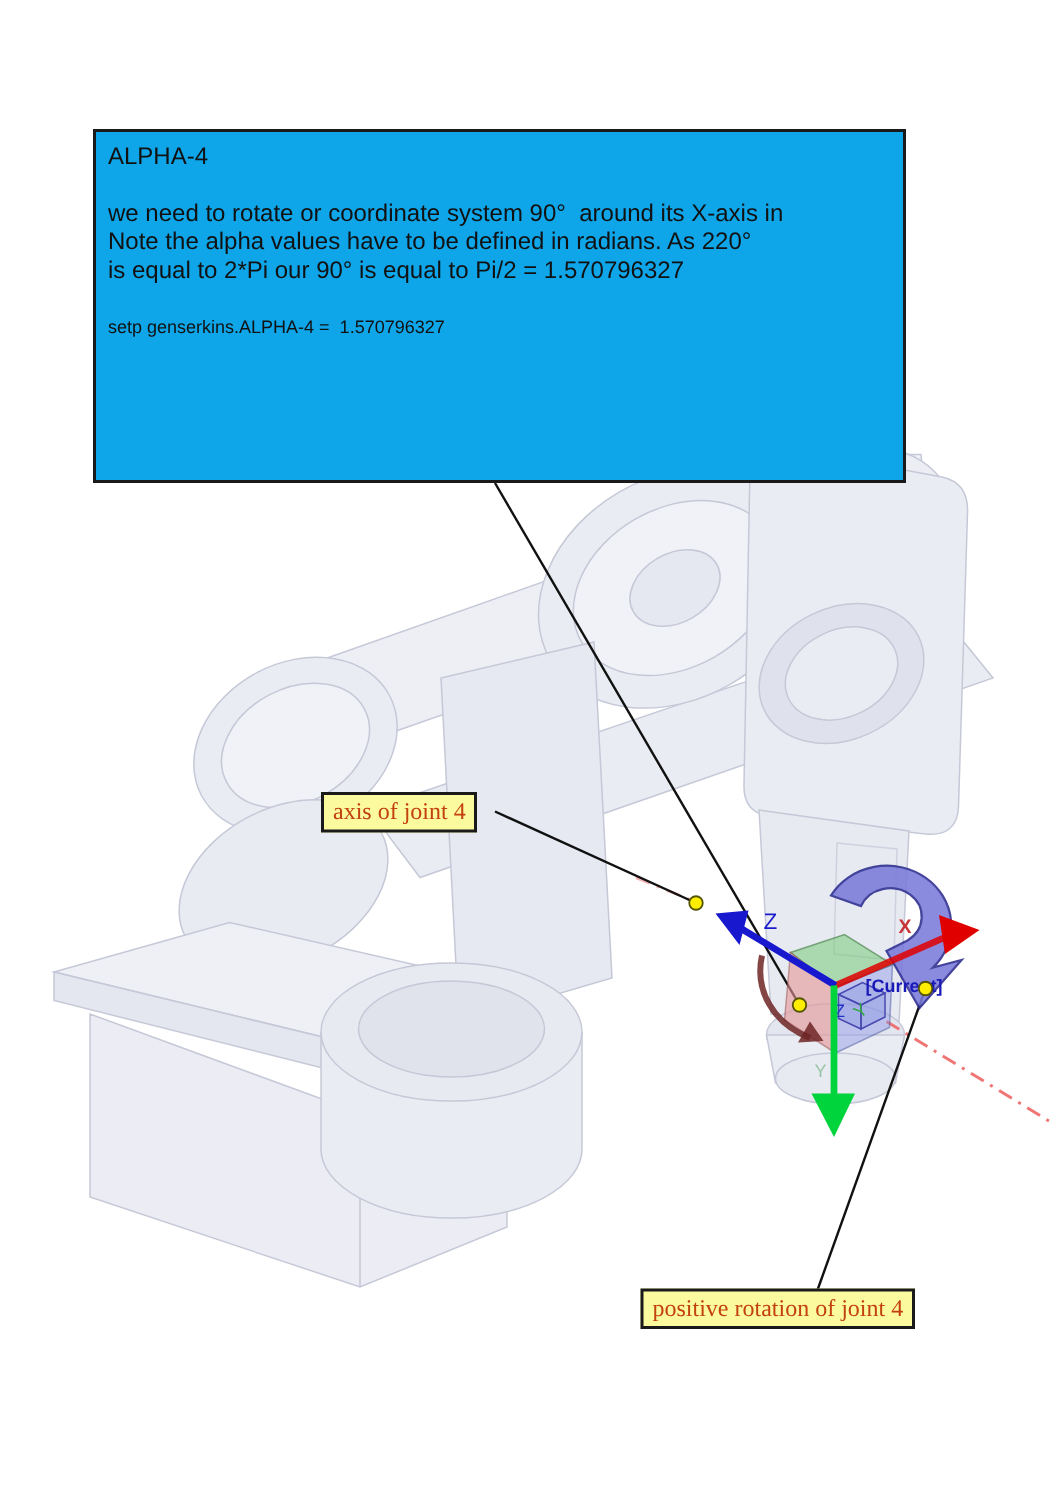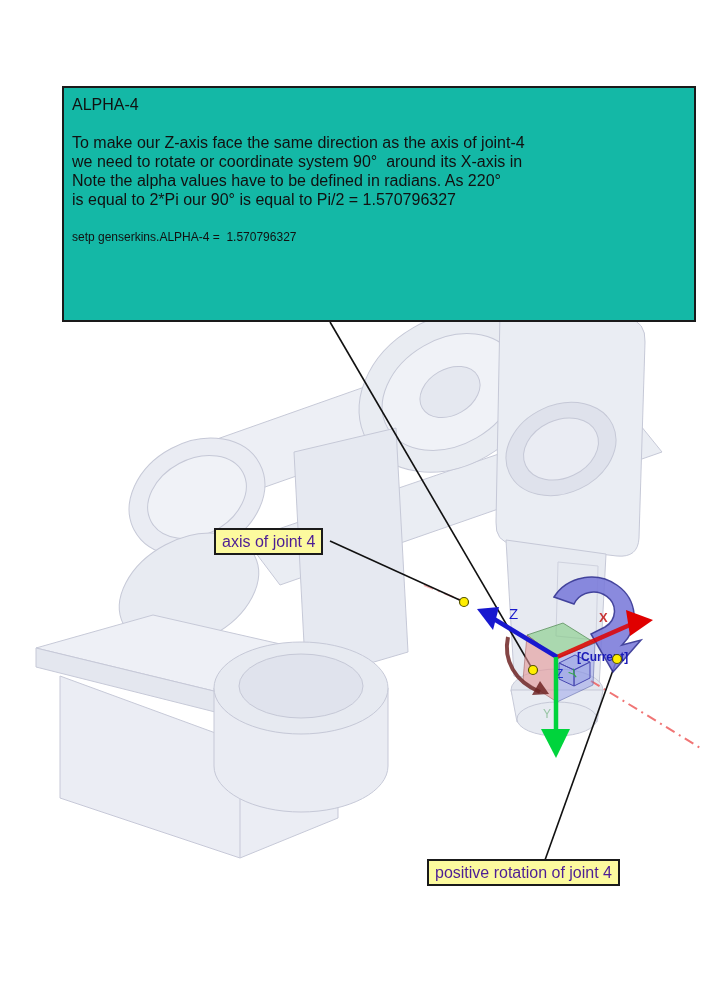--- a/index.html
+++ b/index.html
@@ -1,21 +1,21 @@
 <!DOCTYPE html>
 <html><head>
 <meta charset="utf-8">
 <style>
   html,body{margin:0;padding:0;background:#ffffff;}
   #canvas{position:relative;width:707px;height:1000px;background:#ffffff;overflow:hidden;
           font-family:"Liberation Sans",sans-serif;}
   #scene{position:absolute;left:0;top:0;}
-  .callout{position:absolute;background:#fcfa9e;border:2px solid #1a1a1a;color:#4c1d95;
-           font-size:16px;line-height:21px;padding:1px 6px;white-space:pre;z-index:3;}
-  #note-box{position:absolute;left:62px;top:86px;width:634px;height:236px;background:#14b8a6;
+  .callout{position:absolute;background:#fcfa9e;border:2px solid #1a1a1a;color:#c2410c;
+           font-size:16px;line-height:21px;padding:1px 6px;white-space:pre;z-index:3;font-family:Liberation Serif, serif;}
+  #note-box{position:absolute;left:62px;top:86px;width:542px;height:236px;background:#0ea5e9;
             border:2px solid #1a1a1a;box-sizing:border-box;padding:7px 8px;color:#111;z-index:3;}
   .note-title{font-size:16px;line-height:19px;white-space:pre;margin-bottom:19px;}
   .note-line{font-size:16px;line-height:19px;white-space:pre;}
   .note-cmd{font-size:12px;line-height:19px;white-space:pre;margin-top:19px;}
   svg text{font-family:"Liberation Sans",sans-serif;}
 </style>
 </head>
 <body>
 
 <div id="canvas">
@@ -98,21 +98,20 @@
 
     <g stroke="#555500" stroke-width="1.2">
       <circle cx="464" cy="602" r="4.5" fill="#ffee00"></circle>
       <circle cx="533" cy="670" r="4.5" fill="#ffee00"></circle>
       <circle cx="617" cy="659" r="4.5" fill="#ffee00"></circle>
     </g>
   </svg>
 
   <div id="note-box">
     <div class="note-title">ALPHA-4</div>
-    <div class="note-line">To make our Z-axis face the same direction as the axis of joint-4</div>
     <div class="note-line">we need to rotate or coordinate system 90°  around its X-axis in</div>
     <div class="note-line">Note the alpha values have to be defined in radians. As 220°</div>
     <div class="note-line">is equal to 2*Pi our 90° is equal to Pi/2 = 1.570796327</div>
     <div class="note-cmd">setp genserkins.ALPHA-4 =  1.570796327</div>
   </div>
 
   <div class="callout" style="left:214px;top:528px;">axis of joint 4</div>
   <div class="callout" style="left:427px;top:859px;text-align:center;">positive rotation of joint 4</div>
 
 </div>

